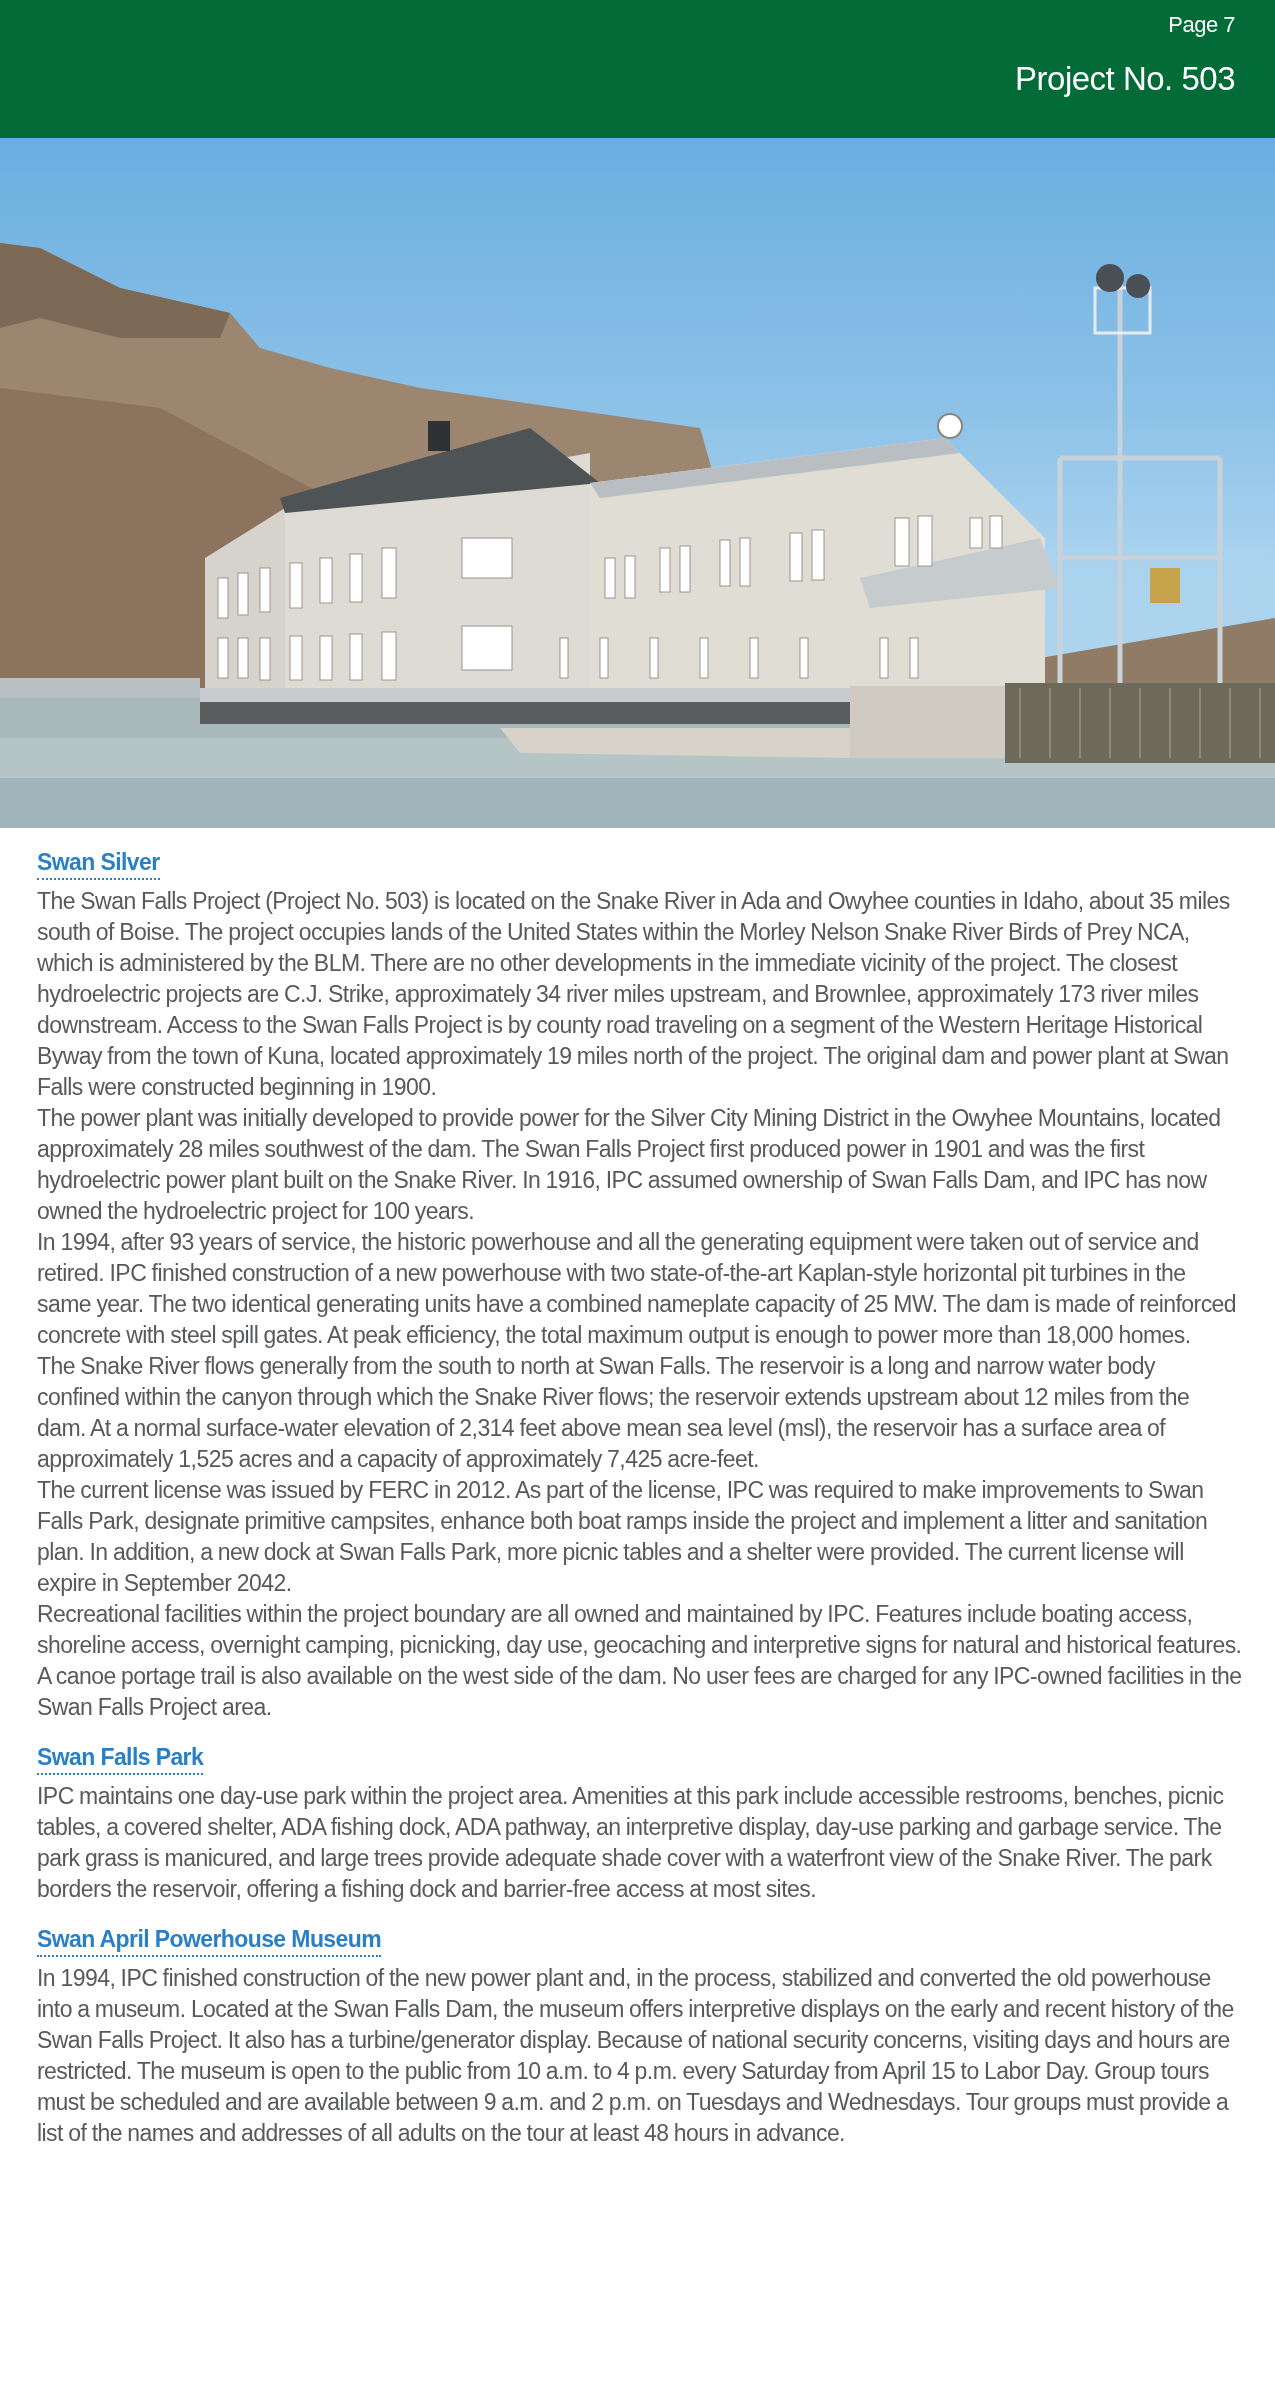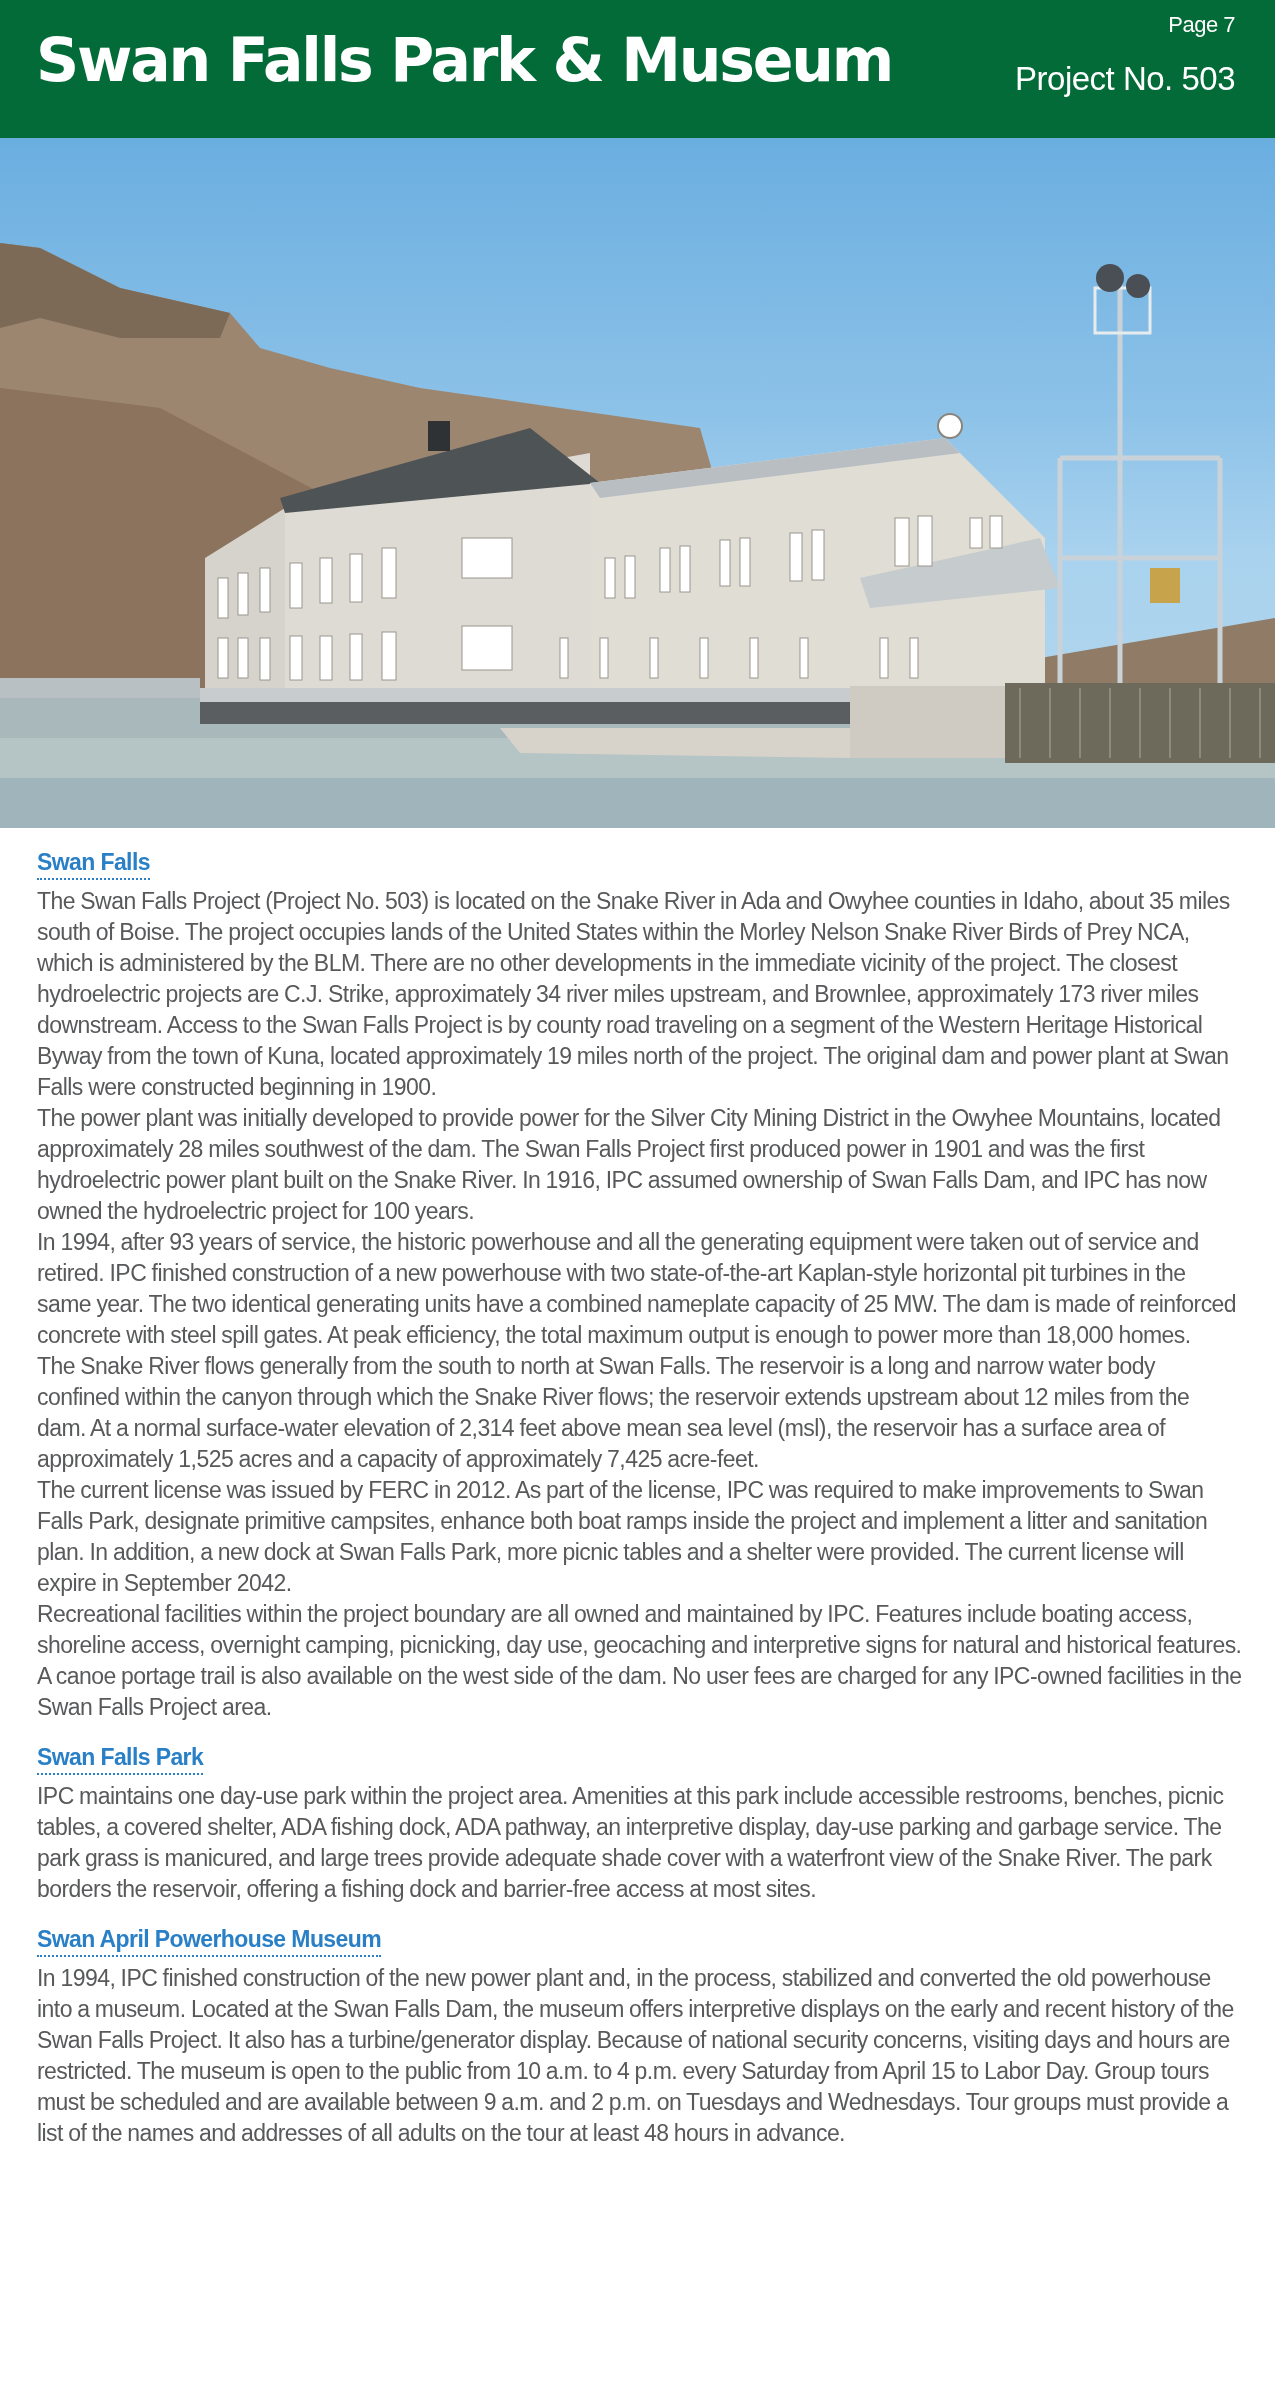--- a/index.html
+++ b/index.html
@@ -48,21 +48,20 @@
       line-height: 31px; color: #58595b; letter-spacing: -0.55px;
       word-spacing: -0.5px;
     }
     .para + .para { }
     .sec { margin-bottom: 20px; }
   </style>
 </head>
 <body>
 
 <div class="header">
-  <div class="title">Swan Falls Park &amp; Museum</div>
   <div class="page-num">Page 7</div>
   <div class="project-no">Project No. 503</div>
 </div>
 
 <div class="photo">
   <svg width="1275" height="690" viewBox="0 0 1275 690">
 
     <path d="M0 105 L40 110 L120 150 L230 175 L260 210 L330 230 L420 250 L560 270 L700 290 L720 360 L560 420 L200 560 L0 560 Z" fill="#9c8670"></path>
     <path d="M0 105 L40 110 L120 150 L230 175 L220 200 L120 200 L40 180 L0 190 Z" fill="#7d6a56"></path>
     <path d="M0 250 L160 270 L330 360 L400 420 L200 560 L0 560 Z" fill="#8b735d"></path>
@@ -148,21 +147,21 @@
         <line x1="1170" y1="550" x2="1170" y2="620"></line>
       <line x1="1200" y1="550" x2="1200" y2="620"></line>
         <line x1="1230" y1="550" x2="1230" y2="620"></line>
       <line x1="1260" y1="550" x2="1260" y2="620"></line>
     </g>
   </svg>
 </div>
 
 <div class="content">
   <div class="sec">
-    <div class="section-heading">Swan Falls</div>
+    <div class="section-heading">Swan Silver</div>
     <p class="para">The Swan Falls Project (Project No. 503) is located on the Snake River in Ada and Owyhee counties in Idaho, about 35 miles south of Boise. The project occupies lands of the United States within the Morley Nelson Snake River Birds of Prey NCA, which is administered by the BLM. There are no other developments in the immediate vicinity of the project. The closest hydroelectric projects are C.J. Strike, approximately 34 river miles upstream, and Brownlee, approximately 173 river miles downstream. Access to the Swan Falls Project is by county road traveling on a segment of the Western Heritage Historical Byway from the town of Kuna, located approximately 19 miles north of the project. The original dam and power plant at Swan Falls were constructed beginning in 1900.</p>
     <p class="para">The power plant was initially developed to provide power for the Silver City Mining District in the Owyhee Mountains, located approximately 28 miles southwest of the dam. The Swan Falls Project first produced power in 1901 and was the first hydroelectric power plant built on the Snake River. In 1916, IPC assumed ownership of Swan Falls Dam, and IPC has now owned the hydroelectric project for 100 years.</p>
     <p class="para">In 1994, after 93 years of service, the historic powerhouse and all the generating equipment were taken out of service and retired. IPC finished construction of a new powerhouse with two state-of-the-art Kaplan-style horizontal pit turbines in the same year. The two identical generating units have a combined nameplate capacity of 25 MW. The dam is made of reinforced concrete with steel spill gates. At peak efficiency, the total maximum output is enough to power more than 18,000 homes.</p>
     <p class="para">The Snake River flows generally from the south to north at Swan Falls. The reservoir is a long and narrow water body confined within the canyon through which the Snake River flows; the reservoir extends upstream about 12 miles from the dam. At a normal surface-water elevation of 2,314 feet above mean sea level (msl), the reservoir has a surface area of approximately 1,525 acres and a capacity of approximately 7,425 acre-feet.</p>
     <p class="para">The current license was issued by FERC in 2012. As part of the license, IPC was required to make improvements to Swan Falls Park, designate primitive campsites, enhance both boat ramps inside the project and implement a litter and sanitation plan. In addition, a new dock at Swan Falls Park, more picnic tables and a shelter were provided. The current license will expire in September 2042.</p>
     <p class="para">Recreational facilities within the project boundary are all owned and maintained by IPC. Features include boating access, shoreline access, overnight camping, picnicking, day use, geocaching and interpretive signs for natural and historical features. A canoe portage trail is also available on the west side of the dam. No user fees are charged for any IPC-owned facilities in the Swan Falls Project area.</p>
   </div>
   <div class="sec">
     <div class="section-heading">Swan Falls Park</div>
     <p class="para">IPC maintains one day-use park within the project area. Amenities at this park include accessible restrooms, benches, picnic tables, a covered shelter, ADA fishing dock, ADA pathway, an interpretive display, day-use parking and garbage service. The park grass is manicured, and large trees provide adequate shade cover with a waterfront view of the Snake River. The park borders the reservoir, offering a fishing dock and barrier-free access at most sites.</p>

